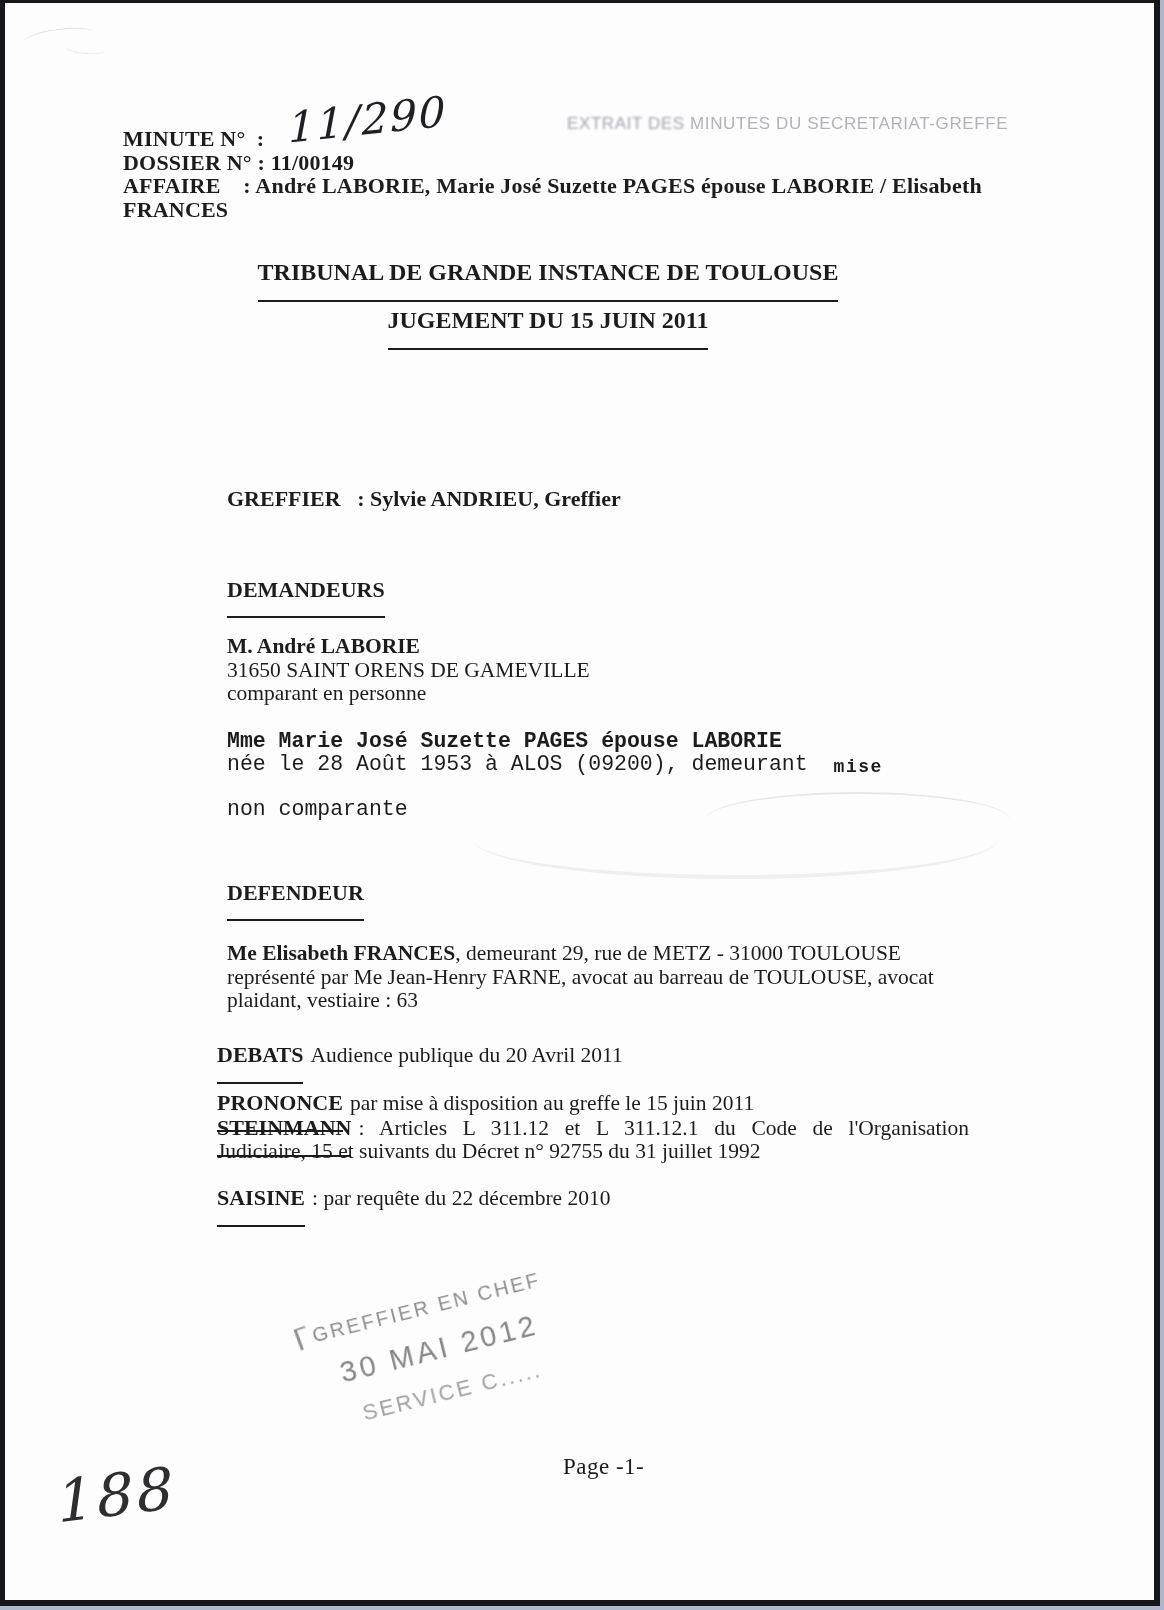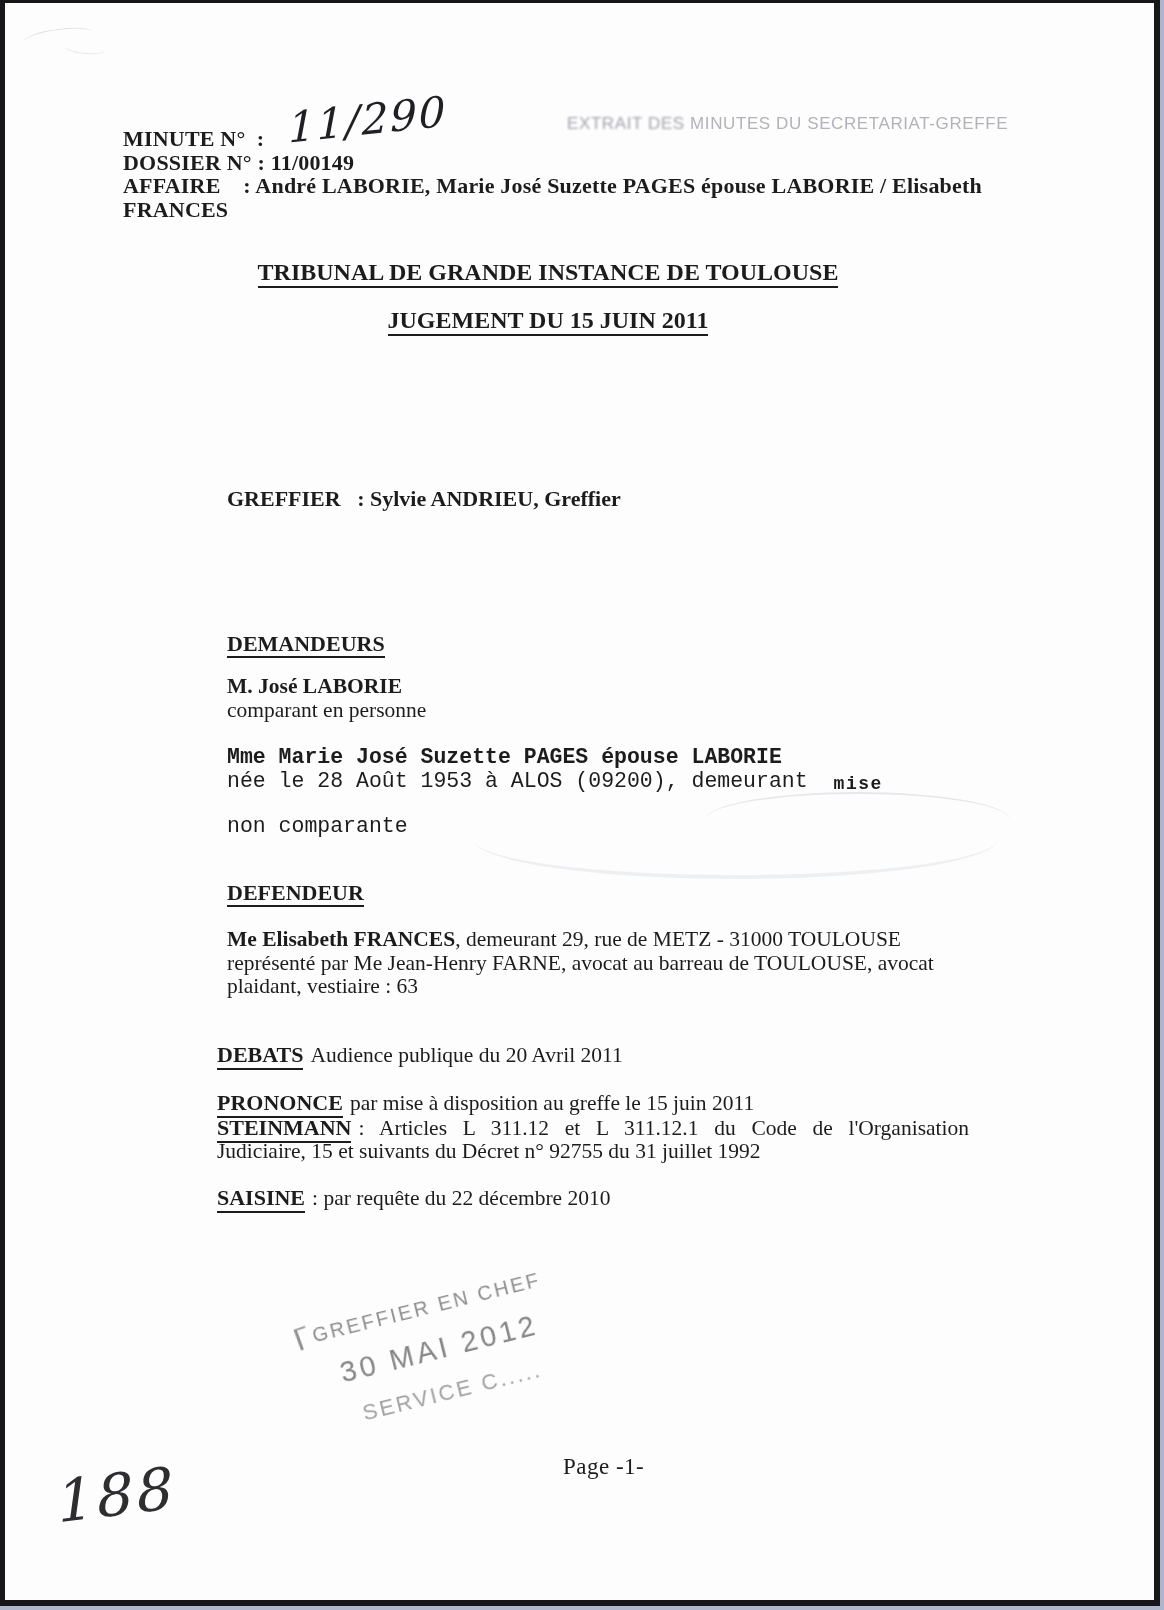--- a/index.html
+++ b/index.html
@@ -26,21 +26,21 @@
     position: absolute; right: 0; top: 0; width: 4px; height: 100%;
     background: #aeb5cd;
   }
   .outer-edge-bottom {
     position: absolute; left: 0; bottom: 0; width: 100%; height: 4px;
     background: #aeb5cd;
   }
 
   .pre { white-space: pre-wrap; }
   .b { font-weight: bold; }
-  .u { border-bottom: 2.5px solid currentColor; padding-bottom: 1px; }
+  .u { border-bottom: 2.5px solid currentColor; padding-bottom: 15px; }
 
   
   .header-block {
     position: absolute; left: 118px; top: 124px;
     font-size: 22px; font-weight: bold; line-height: 23.5px;
     letter-spacing: 0.2px;
   }
   .corner-stamp {
     position: absolute; left: 562px; top: 111px;
     font-family: "Liberation Sans", sans-serif;
@@ -74,21 +74,21 @@
 
   
   .officials {
     position: absolute; left: 222px; top: 466px;
     font-size: 22px; font-weight: bold; line-height: 24px;
   }
   .officials .greffier-line { margin-top: 18px; }
 
   
   .body-text { font-size: 21.5px; line-height: 23.4px; }
-  .demandeurs { position: absolute; left: 222px; top: 629px; width: 748px; }
+  .demandeurs { position: absolute; left: 222px; top: 575px; width: 748px; }
   .section-heading {
     font-size: 22px; font-weight: bold; margin-bottom: 17px;
     display: inline-block;
   }
   .party-name { font-weight: bold; }
   .party2 { margin-top: 24px; font-family: Liberation Mono, monospace; }
   .party-status { margin-top: 21px; }
   .redacted-xxxx {
     font-weight: bold; font-size: 18px; letter-spacing: 1.5px;
     margin-left: 26px; position: relative; top: 2px;
@@ -196,21 +196,22 @@
       <div class="title-line"><span class="u">JUGEMENT DU 15 JUIN 2011</span></div>
     </div>
 
     <div class="officials">
       <div class="pre greffier-line">GREFFIER   : Sylvie ANDRIEU, Greffier</div>
     </div>
 
     <div class="demandeurs body-text">
       <span class="section-heading u">DEMANDEURS</span>
       <div>
-        <div class="party-name">M. José LABORIE</div>
+        <div class="party-name">M. André LABORIE</div>
+        <div>31650 SAINT ORENS DE GAMEVILLE</div>
         <div>comparant en personne</div>
       </div>
       <div class="party2">
         <div class="party-name">Mme Marie José Suzette PAGES épouse LABORIE</div>
         <div><span>née le 28 Août 1953 à ALOS (09200), demeurant</span><span class="redacted-xxxx">mise</span></div>
         <div class="party-status">non comparante</div>
       </div>
     </div>
 
     <div class="redact-arc1"></div>

